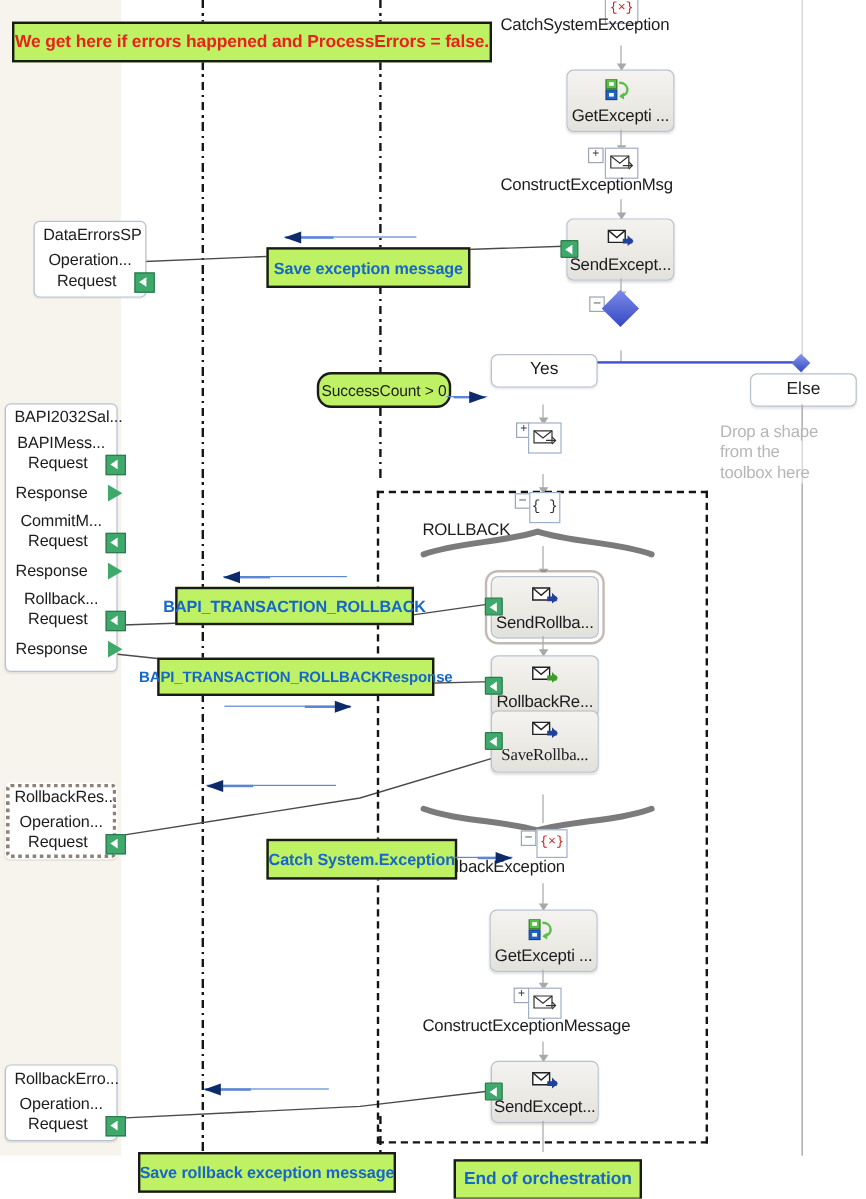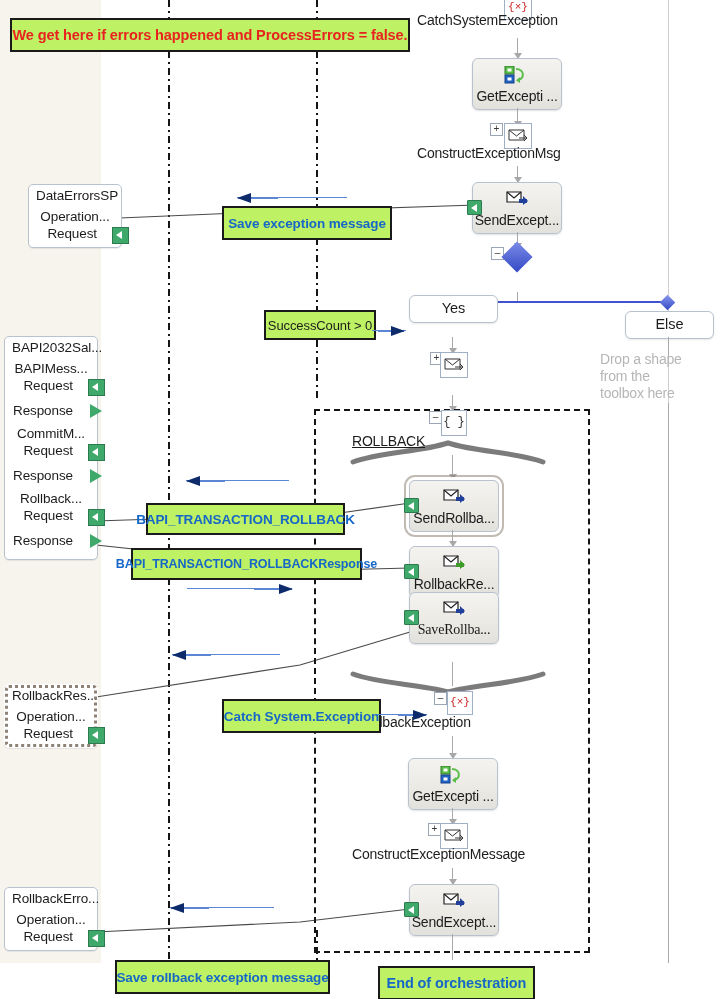--- a/index.html
+++ b/index.html
@@ -9,21 +9,21 @@
   
   .port-surface{position:absolute;background:#f7f4ee;}
   .vline{position:absolute;width:0;border-left:2px dashed #1a1a1a;}
   .vline.dashdot{border-left:none;background:repeating-linear-gradient(to bottom,#151515 0 7px,transparent 7px 11px,#151515 11px 13px,transparent 13px 17px);width:2px;}
   .sep{position:absolute;width:1px;background:#cfcfcf;}
 
   
   .port{position:absolute;background:#ffffff;border:1px solid #b9c3d0;border-radius:5px;
         box-shadow:0 1px 1px rgba(0,0,0,.07);}
   .port.selected{border:1px solid #ffffff;outline:3px dotted #8d8275;outline-offset:-4px;
-        background:#ffffff;margin-top:32px;}
+        background:#ffffff;}
   .port .ptitle{font-size:13.5px;color:#1c1c1c;padding:3px 0 1px 7px;letter-spacing:-.1px;}
   .port .opname{font-size:13.5px;color:#1c1c1c;text-align:center;padding-top:5px;letter-spacing:-.1px;}
   .port .prow{font-size:13.5px;color:#1c1c1c;text-align:right;padding-right:24px;position:relative;height:20px;line-height:20px;letter-spacing:-.1px;}
   .prow .conn{position:absolute;right:-8px;top:3px;width:15px;height:15px;}
 
   
   .conn.req{background:#3fa86b;border:1px solid #2c7a4d;}
   .conn.req:after{content:"";position:absolute;left:3px;top:3px;width:0;height:0;
       border-top:4px solid transparent;border-bottom:4px solid transparent;border-right:6px solid #ffffff;}
   .conn.resp{background:transparent;border:none;}
@@ -166,21 +166,21 @@
 
   <div class="flow noarrow" style="left:517px;top:292px;height:10px;"></div>
 
   <div class="branchbar" style="left:456px;top:301px;width:213px;"></div>
   <div class="minidiamond" style="left:448px;top:297px;"></div>
   <div class="minidiamond" style="left:662px;top:297px;"></div>
 
   <div class="branch" style="left:409px;top:295px;width:87px;height:26px;line-height:25px;">Yes</div>
   <div class="branch" style="left:625px;top:311px;width:87px;height:26px;line-height:25px;">Else</div>
 
-  <div class="callout black" style="left:264px;top:310px;width:108px;height:26px;">SuccessCount &gt; 0</div>
+  <div class="callout black" style="left:264px;top:310px;width:108px;height:26px;border-radius:12px;">SuccessCount &gt; 0</div>
   <div class="hline" style="left:372px;top:330px;width:34px;"></div>
   <div class="barrow right" style="left:378px;top:330px;width:26px;"></div>
 
   <div class="flow noarrow" style="left:668px;top:337px;height:20px;"></div>
   <div class="caption grey" style="left:600px;top:351px;width:136px;">Drop a shape</div>
   <div class="caption grey" style="left:600px;top:368px;width:136px;">from the</div>
   <div class="caption grey" style="left:600px;top:385px;width:136px;">toolbox here</div>
   <div class="flow noarrow" style="left:668px;top:403px;height:560px;"></div>
 
   <div class="flow" style="left:452px;top:337px;height:16px;"></div>
@@ -195,21 +195,21 @@
   </div>
 
   <div class="flow" style="left:452px;top:395px;height:16px;"></div>
 
   <div class="scope" style="left:314px;top:409px;width:272px;height:540px;"></div>
 
   <div class="plusbox" style="left:429px;top:411px;">–</div>
   <div class="smallbox" style="left:441px;top:410px;width:24px;height:24px;">
     <div style="text-align:center;font-size:12px;line-height:22px;color:#333;font-family:'Liberation Mono',monospace;">{ }</div>
   </div>
-  <div class="caption" style="left:352px;top:433px;width:200px;text-decoration:underline;">ROLLBACK</div>
+  <div class="caption" style="left:352px;top:433px;width:200px;">ROLLBACK</div>
 
   <div class="flow" style="left:452px;top:455px;height:24px;"></div>
 
   <div class="shape sel" style="left:409px;top:480px;width:88px;height:50px;">
     <div class="conn req" style="position:absolute;left:-6px;top:17px;width:13px;height:13px;border-radius:1px;"></div>
     <div class="sicon">
       <svg width="24" height="16" viewBox="0 0 24 16">
         <path d="M2,2 L16,2 L16,12 L2,12 Z" fill="#fff" stroke="#222" stroke-width="1.2"></path>
         <path d="M2,2 L9,8 L16,2" fill="none" stroke="#222" stroke-width="1.2"></path>
         <path d="M14,9 L22,9 L22,13 L14,13 Z" fill="#20409a"></path>
@@ -362,21 +362,21 @@
       <span class="conn req"></span>
     </div>
   </div>
 
   <div class="hline" style="left:237px;top:197px;width:110px;"></div>
   <div class="barrow left" style="left:238px;top:197px;width:40px;"></div>
   <div class="callout" style="left:222px;top:206px;width:166px;height:30px;">Save exception message</div>
 
   <div class="hline" style="left:186px;top:480px;width:103px;"></div>
   <div class="barrow left" style="left:187px;top:480px;width:38px;"></div>
-  <div class="callout" style="left:146px;top:489px;width:195px;height:28px;margin-top:14px;">BAPI_TRANSACTION_ROLLBACK</div>
+  <div class="callout" style="left:146px;top:489px;width:195px;height:28px;">BAPI_TRANSACTION_ROLLBACK</div>
 
   <div class="callout" style="left:131px;top:548px;width:227px;height:28px;font-size:12.5px;">BAPI_TRANSACTION_ROLLBACKResponse</div>
   <div class="hline" style="left:187px;top:588px;width:105px;"></div>
   <div class="barrow right" style="left:254px;top:588px;width:38px;"></div>
 
   <div class="hline" style="left:172px;top:654px;width:108px;"></div>
   <div class="barrow left" style="left:173px;top:654px;width:38px;"></div>
 
   <div class="callout" style="left:222px;top:699px;width:155px;height:30px;">Catch System.Exception</div>
   <div class="hline" style="left:377px;top:714px;width:50px;"></div>

